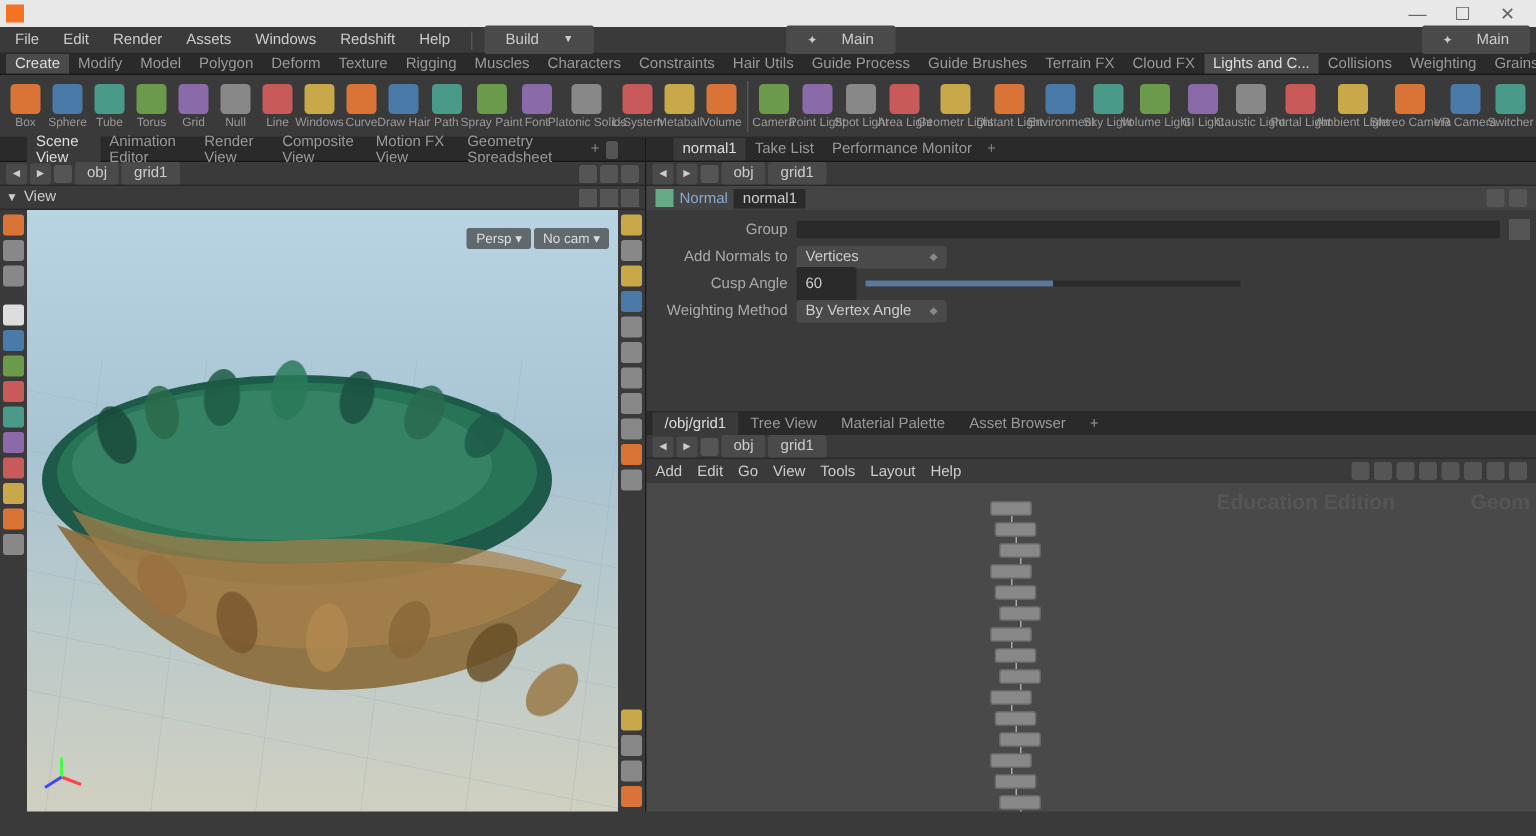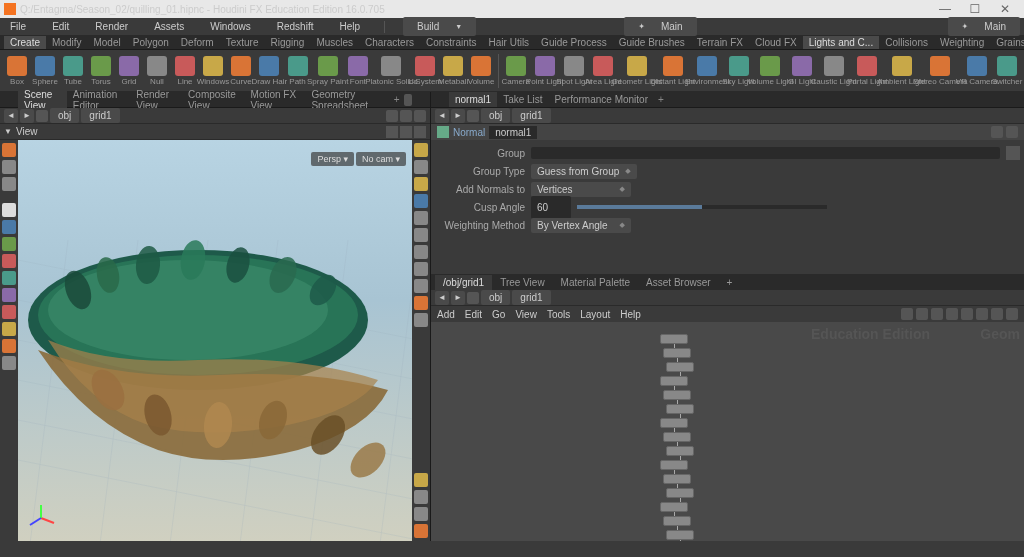--- a/index.html
+++ b/index.html
@@ -1,21 +1,21 @@
 <!DOCTYPE html>
 <html><head>
 <meta charset="utf-8">
 <style>
 *{margin:0;padding:0;box-sizing:border-box;font-family:Arial,sans-serif;font-size:10px;color:#ccc;user-select:none}
 body{background:#3a3a3a;width:1024px;height:557px;overflow:hidden;position:relative}
 .titlebar{height:18px;background:#e8e8e8;display:flex;align-items:center;padding:0 4px;color:#333;font-size:11px}
 .titlebar .icon{width:12px;height:12px;background:#f47321;margin-right:4px}
 .titlebar .spacer{flex:1}
 .titlebar .winbtn{width:30px;text-align:center;color:#666;font-size:12px}
-.menubar{height:18px;background:#3a3a3a;display:flex;align-items:center;padding:0 4px;gap:14px;border-bottom:1px solid #2a2a2a}
+.menubar{height:18px;background:#3a3a3a;display:flex;align-items:center;padding:0 4px;gap:4px;border-bottom:1px solid #2a2a2a}
 .menubar span{padding:2px 6px;font-size:10px;color:#ccc}
 .menubar .sep{width:1px;height:12px;background:#555;margin:0 4px}
 .menubar .dropdown{background:#4a4a4a;padding:2px 8px;border-radius:2px;display:flex;align-items:center;gap:4px}
 .shelf-tabs{height:14px;background:#2a2a2a;display:flex;align-items:center;padding:0 4px;gap:0;border-bottom:1px solid #1a1a1a;font-size:9px}
 .shelf-tabs span{padding:1px 6px;color:#999;white-space:nowrap}
 .shelf-tabs span.active{background:#4a4a4a;color:#ddd}
 .shelf{height:42px;background:#3a3a3a;display:flex;align-items:center;padding:0 4px;gap:2px;border-bottom:1px solid #2a2a2a}
 .shelf-item{display:flex;flex-direction:column;align-items:center;gap:1px;padding:1px 2px;min-width:26px}
 .shelf-icon{width:20px;height:20px;border-radius:3px}
 .shelf-item span{font-size:8px;color:#999;white-space:nowrap}
@@ -63,21 +63,20 @@
 .network .wm{position:absolute;color:#555;font-size:14px;font-weight:bold}
 .network .node{position:absolute;width:28px;height:10px;background:#888;border:1px solid #666;border-radius:2px}
 .network .wire{position:absolute;width:1px;background:#aaa}
 .si-orange{background:#d97436}.si-blue{background:#4a7aa8}.si-teal{background:#4a9a8a}.si-green{background:#6a9a4a}.si-purple{background:#8a6aa8}.si-red{background:#c85a5a}.si-gray{background:#888}.si-yellow{background:#c8a848}
 </style>
 </head>
 <body>
 
 <div class="titlebar">
   <div class="icon"></div>
-  <span>Q:/Entagma/Season_02/quilling_01.hipnc - Houdini FX Education Edition 16.0.705</span>
   <div class="spacer"></div>
   <div class="winbtn">—</div>
   <div class="winbtn">☐</div>
   <div class="winbtn">✕</div>
 </div>
 
 <div class="menubar">
   <span>File</span>
   <span>Edit</span>
   <span>Render</span>
@@ -406,24 +405,20 @@
         <div></div>
       </div>
     </div>
     <div class="params">
       <div class="param-row">
           <label>Group</label>
           <div class="field" style="flex:1"></div>
           <div class="smallicon" style="width:14px;height:14px;background:#555"></div>
         </div>
       <div class="param-row">
-          <label>Group Type</label>
-          <div class="select">Guess from Group</div>
-        </div>
-      <div class="param-row">
           <label>Add Normals to</label>
           <div class="select">Vertices</div>
         </div>
       <div class="param-row">
           <label>Cusp Angle</label>
           <div class="field" style="min-width:40px">60</div>
           <div class="slider"></div>
         </div>
       <div class="param-row">
           <label>Weighting Method</label>

